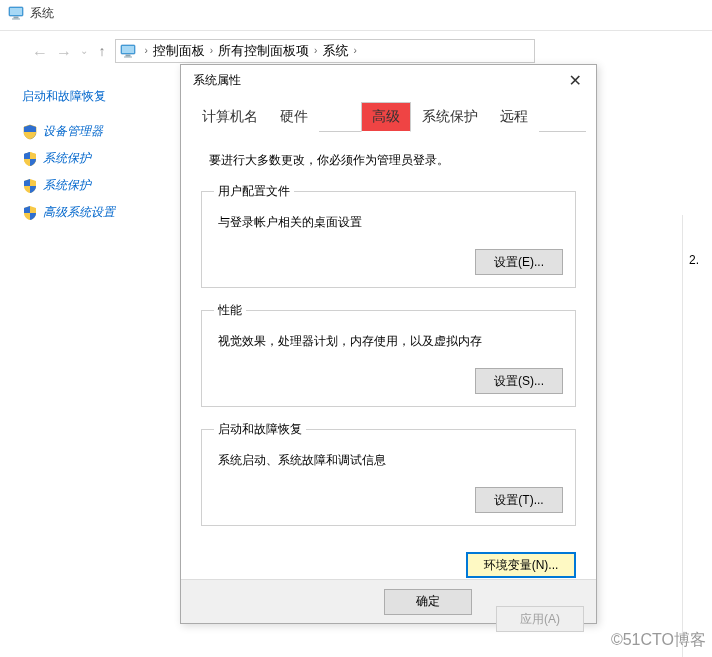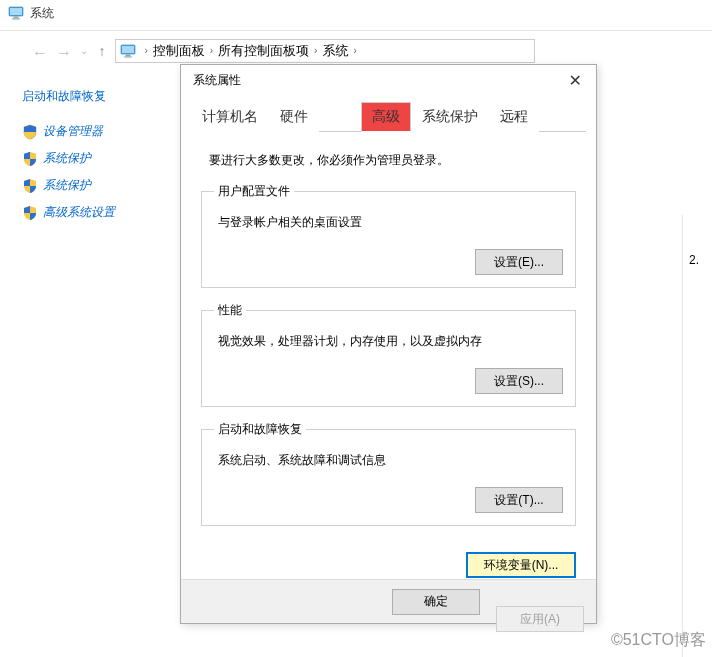--- a/index.html
+++ b/index.html
@@ -167,21 +167,21 @@
       bottom: 0;
       left: 0;
       right: 0;
       height: 44px;
       background: #f0f0f0;
       border-top: 1px solid #ddd;
       display: flex;
       justify-content: flex-end;
       align-items: center;
       padding-right: 12px;
-      gap: 16px;
+      gap: 24px;
     }
     .watermark {
       position: absolute;
       right: 6px;
       bottom: 6px;
       font-size: 16px;
       color: #999;
     }
   </style>
 </head>

